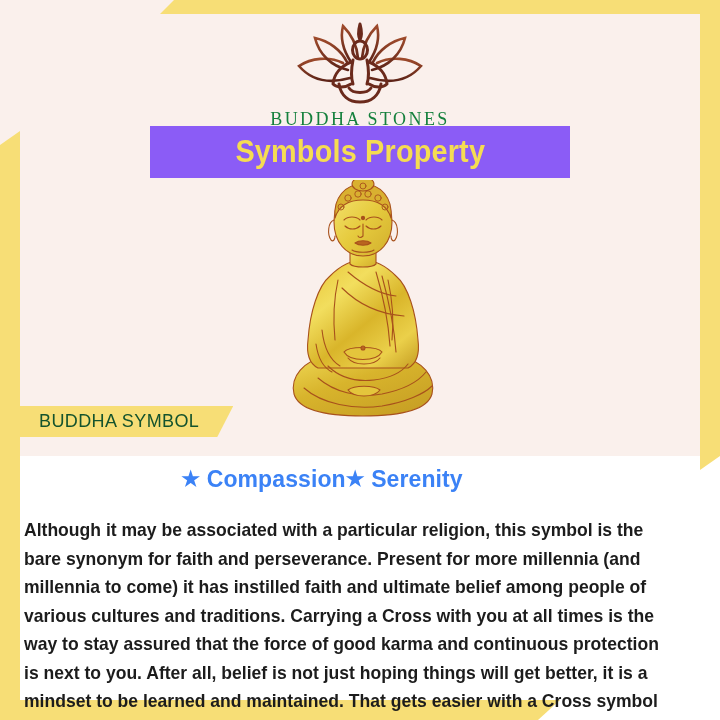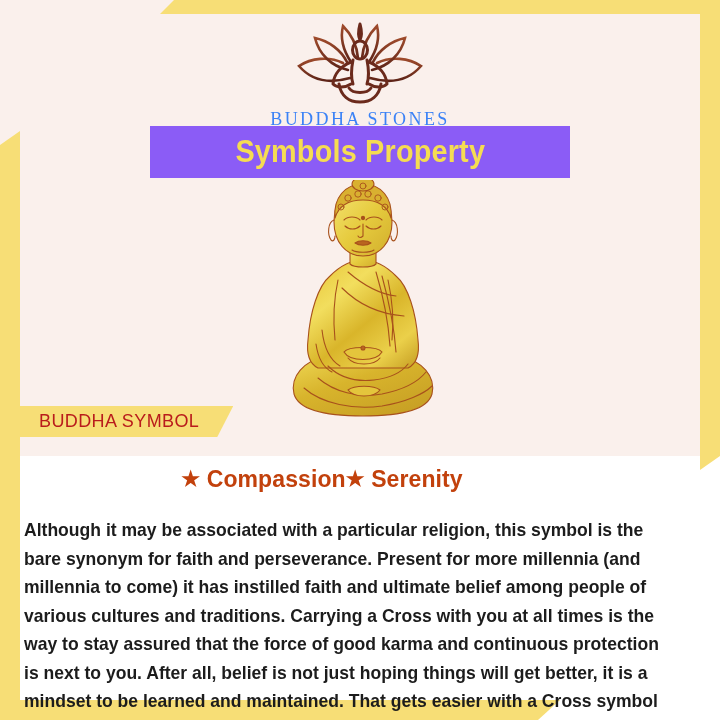--- a/index.html
+++ b/index.html
@@ -88,21 +88,21 @@
   }
   .logo-mark {
     display: block;
     margin: 0 auto;
   }
   .logo-word {
     margin-top: 3px;
     font-family: "Liberation Serif", serif;
     font-size: 18px;
     letter-spacing: 2.4px;
-    color: #3b82f6;
+    color: #15803d;
     font-weight: 400;
   }
 
   
   .title-band {
     position: absolute;
     left: 150px;
     top: 126px;
     width: 420px;
     height: 52px;
@@ -136,39 +136,39 @@
     left: 13px;
     top: 406px;
     height: 31px;
     background: #F7DE76;
     clip-path: polygon(0 0, 100% 0, calc(100% - 16px) 100%, 0 100%);
     padding: 0 34px 0 26px;
     display: flex;
     align-items: center;
   }
   .symbol-tag-label {
-    color: #b91c1c;
+    color: #14532d;
     font-size: 18px;
     font-weight: 400;
     letter-spacing: 0.4px;
     white-space: nowrap;
   }
 
   
   .headline {
     position: absolute;
     left: 0;
     top: 466px;
     width: 644px;
     text-align: center;
     white-space: nowrap;
     font-family: "Liberation Sans Narrow", "Liberation Sans", sans-serif;
     font-size: 23px;
     font-weight: bold;
-    color: #c2410c;
+    color: #3b82f6;
     letter-spacing: 0.1px;
   }
   .headline .star {
     font-size: 21px;
     vertical-align: 1px;
   }
 
   
   .body-copy {
     position: absolute;

